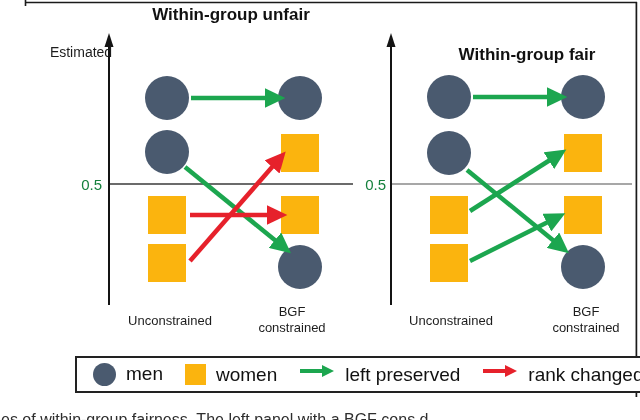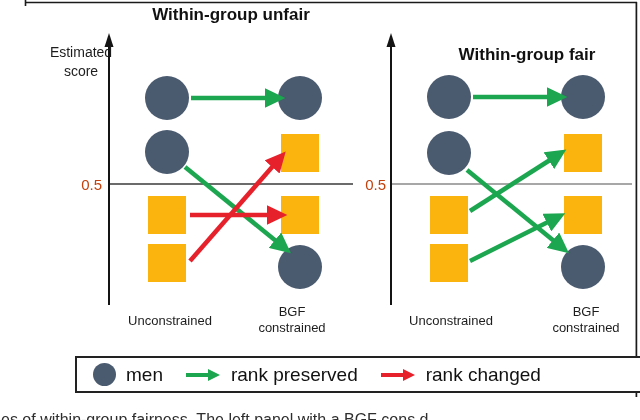--- a/index.html
+++ b/index.html
@@ -10,32 +10,32 @@
   .abs{position:absolute;}
   #diagram{position:absolute;left:0;top:0;}
   .panel-title{
     font-weight:bold;font-size:17px;color:#111;
     transform:translateX(-50%);white-space:nowrap;text-align:right;
   }
   .y-axis-label{
     font-size:14px;color:#1d1d1d;text-align:center;line-height:19px;width:76px;
   }
   .tick-label{
-    font-size:15px;color:#c2410c;width:34px;text-align:right;
+    font-size:15px;color:#15803d;width:34px;text-align:right;
   }
   .x-label{
     font-size:13px;color:#1d1d1d;text-align:center;line-height:16px;
     transform:translateX(-50%);white-space:pre-line;
   }
   .legend-box{
     left:75px;top:356px;width:549px;height:33px;
     border:2px solid #222;background:#fff;
     display:flex;align-items:center;padding-left:16px;column-gap:22px;
   }
-  .lg-item{display:flex;align-items:center;gap:10px;}
+  .lg-item{display:flex;gap:10px;}
   .lg-label{font-size:19px;color:#111;white-space:nowrap;}
   .lg-circle{width:23px;height:23px;border-radius:50%;display:inline-block;}
   .lg-square{width:21px;height:21px;display:inline-block;}
   .caption-strip{
     left:1px;top:411px;width:600px;height:9px;overflow:hidden;
     font-size:16px;color:#2e2e2e;white-space:nowrap;
   }
 </style>
 </head>
 <body>
@@ -84,44 +84,47 @@
       <line x1="470" y1="211" x2="550" y2="160" stroke="#1CA64F" stroke-width="4.5" marker-end="url(#mk-preserved)"></line>
       <line x1="470" y1="261" x2="548" y2="222" stroke="#1CA64F" stroke-width="4.5" marker-end="url(#mk-preserved)"></line>
     </g>
 </svg>
 
 <div class="abs panel-title" style="left:231px;top:5px;">Within-group unfair</div>
 <div class="abs panel-title" style="left:527px;top:5px;margin-top:40px;">Within-group fair</div>
 
 <div class="abs y-axis-label" style="left:43px;top:43px;">
   <div>Estimated</div>
-  <div>score</div>
 </div>
 
 <div class="abs tick-label" style="left:68px;top:176px;">0.5</div>
 <div class="abs tick-label" style="left:352px;top:176px;">0.5</div>
 
 <div class="abs x-label" style="left:170px;top:313px;">Unconstrained</div>
 <div class="abs x-label" style="left:292px;top:304px;">BGF
 constrained</div>
 <div class="abs x-label" style="left:451px;top:313px;">Unconstrained</div>
 <div class="abs x-label" style="left:586px;top:304px;">BGF
 constrained</div>
 
 <div class="abs legend-box" id="legend-box">
     <div class="lg-item">
       <span class="lg-circle" style="background: rgb(74, 90, 111);"></span>
       <span class="lg-label">men</span>
     </div>
     <div class="lg-item">
+      <span class="lg-square" style="background: rgb(251, 180, 14);"></span>
+      <span class="lg-label">women</span>
+    </div>
+    <div class="lg-item">
       <svg width="36" height="14">
         <line x1="1" y1="7" x2="23" y2="7" stroke="#1CA64F" stroke-width="4"></line>
         <polygon points="23,1 35,7 23,13" fill="#1CA64F"></polygon>
       </svg>
-      <span class="lg-label">rank preserved</span>
+      <span class="lg-label">left preserved</span>
     </div>
     <div class="lg-item">
       <svg width="36" height="14">
         <line x1="1" y1="7" x2="23" y2="7" stroke="#E6212B" stroke-width="4"></line>
         <polygon points="23,1 35,7 23,13" fill="#E6212B"></polygon>
       </svg>
       <span class="lg-label">rank changed</span>
     </div>
   </div>
 

